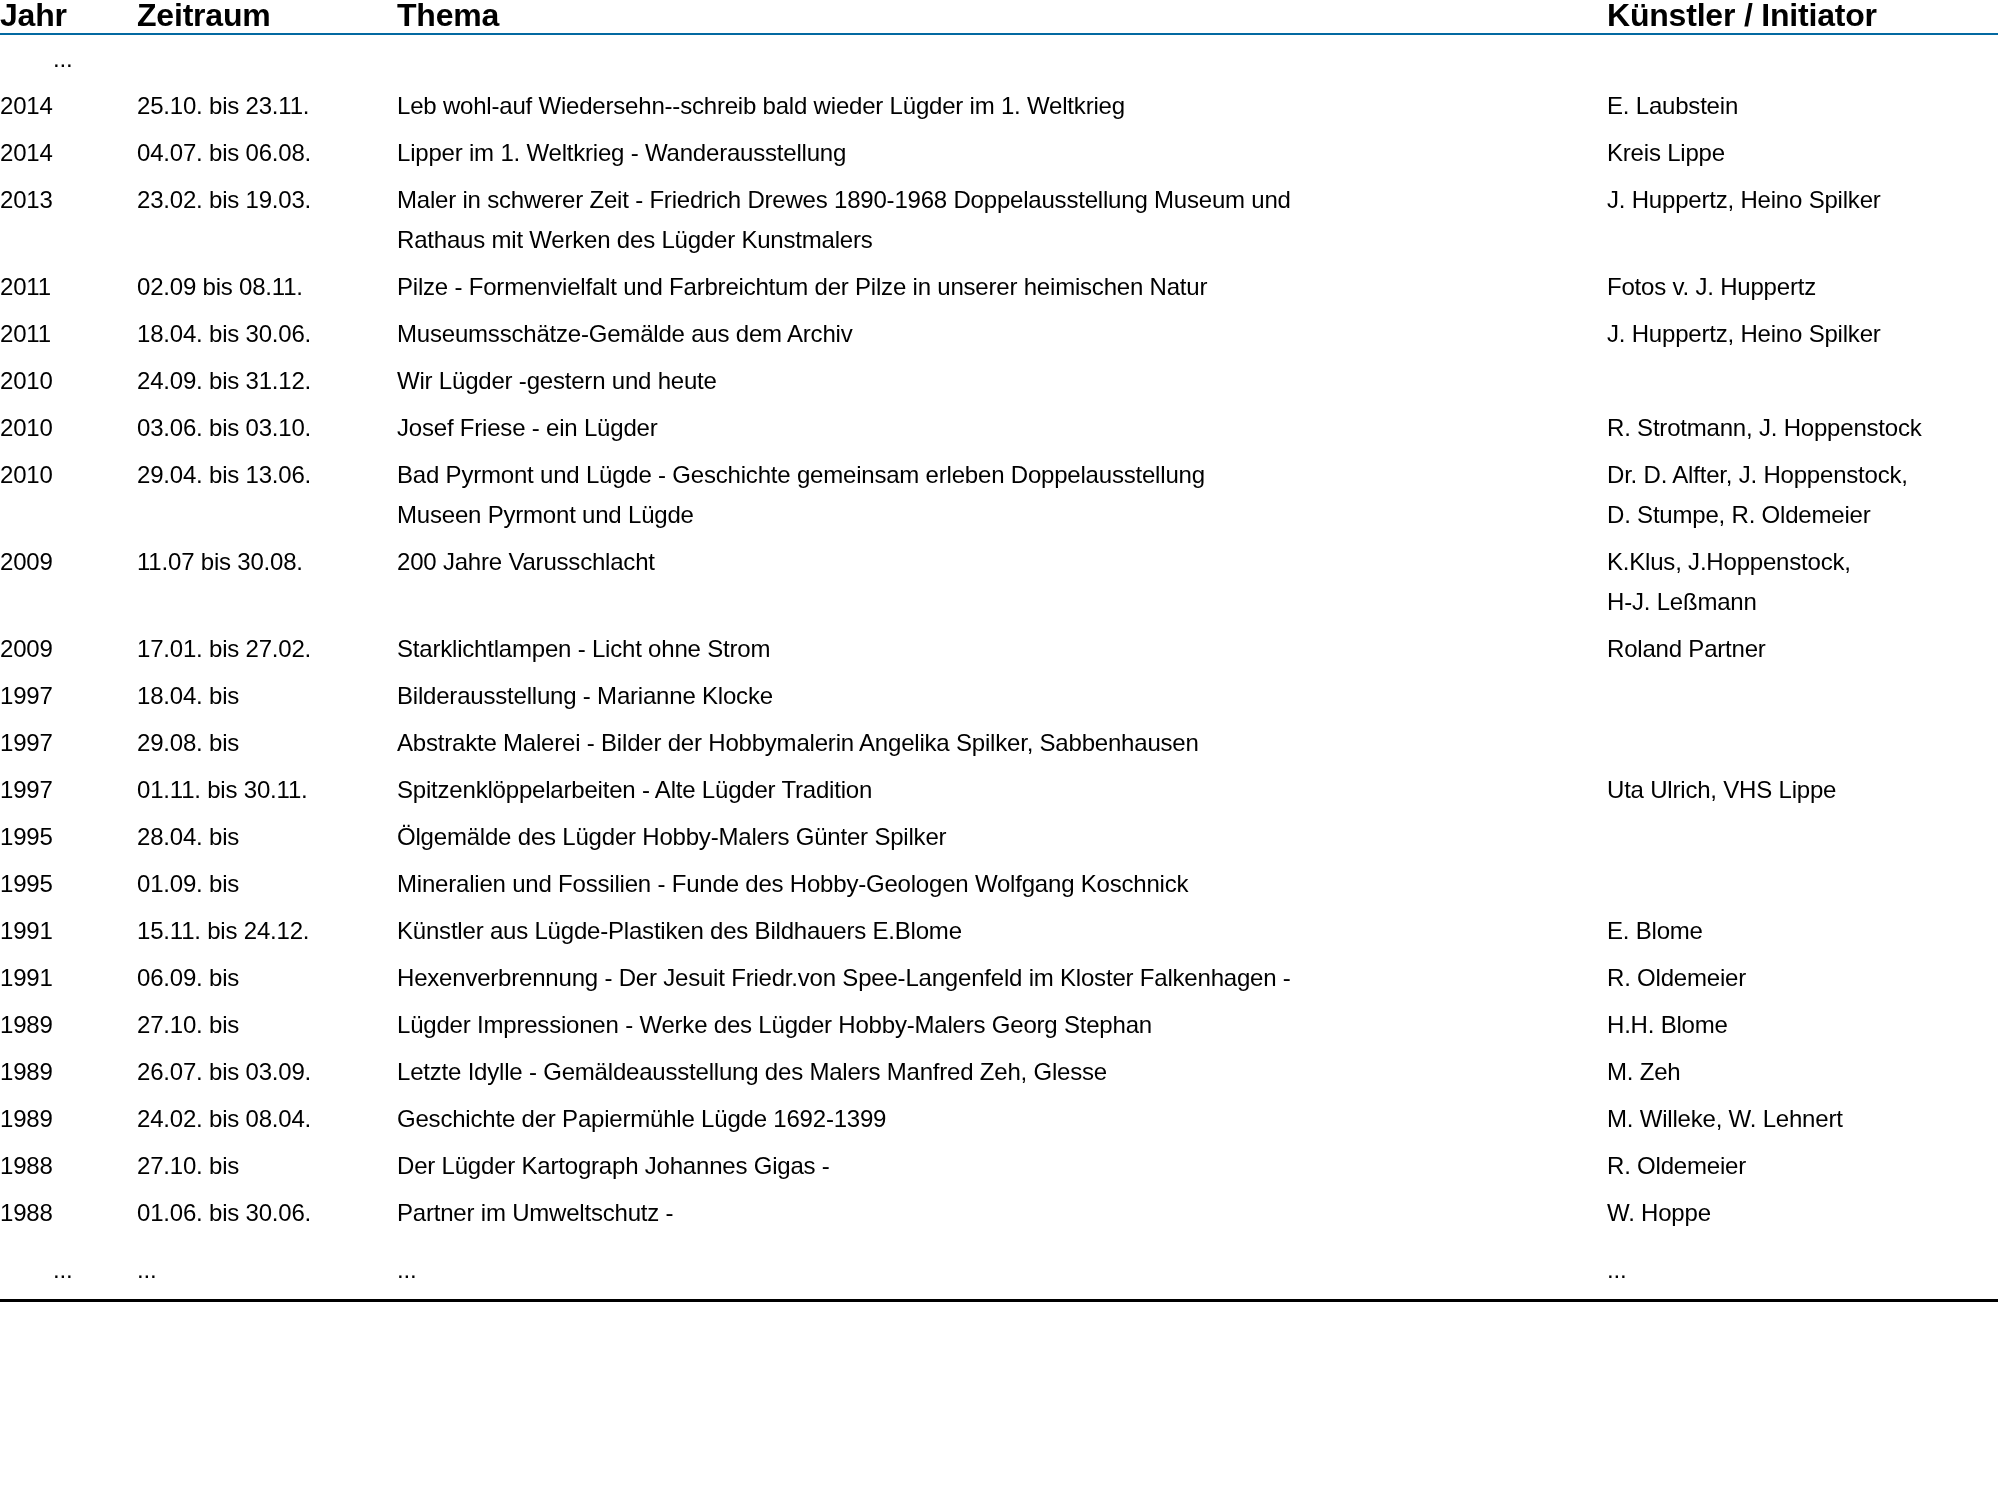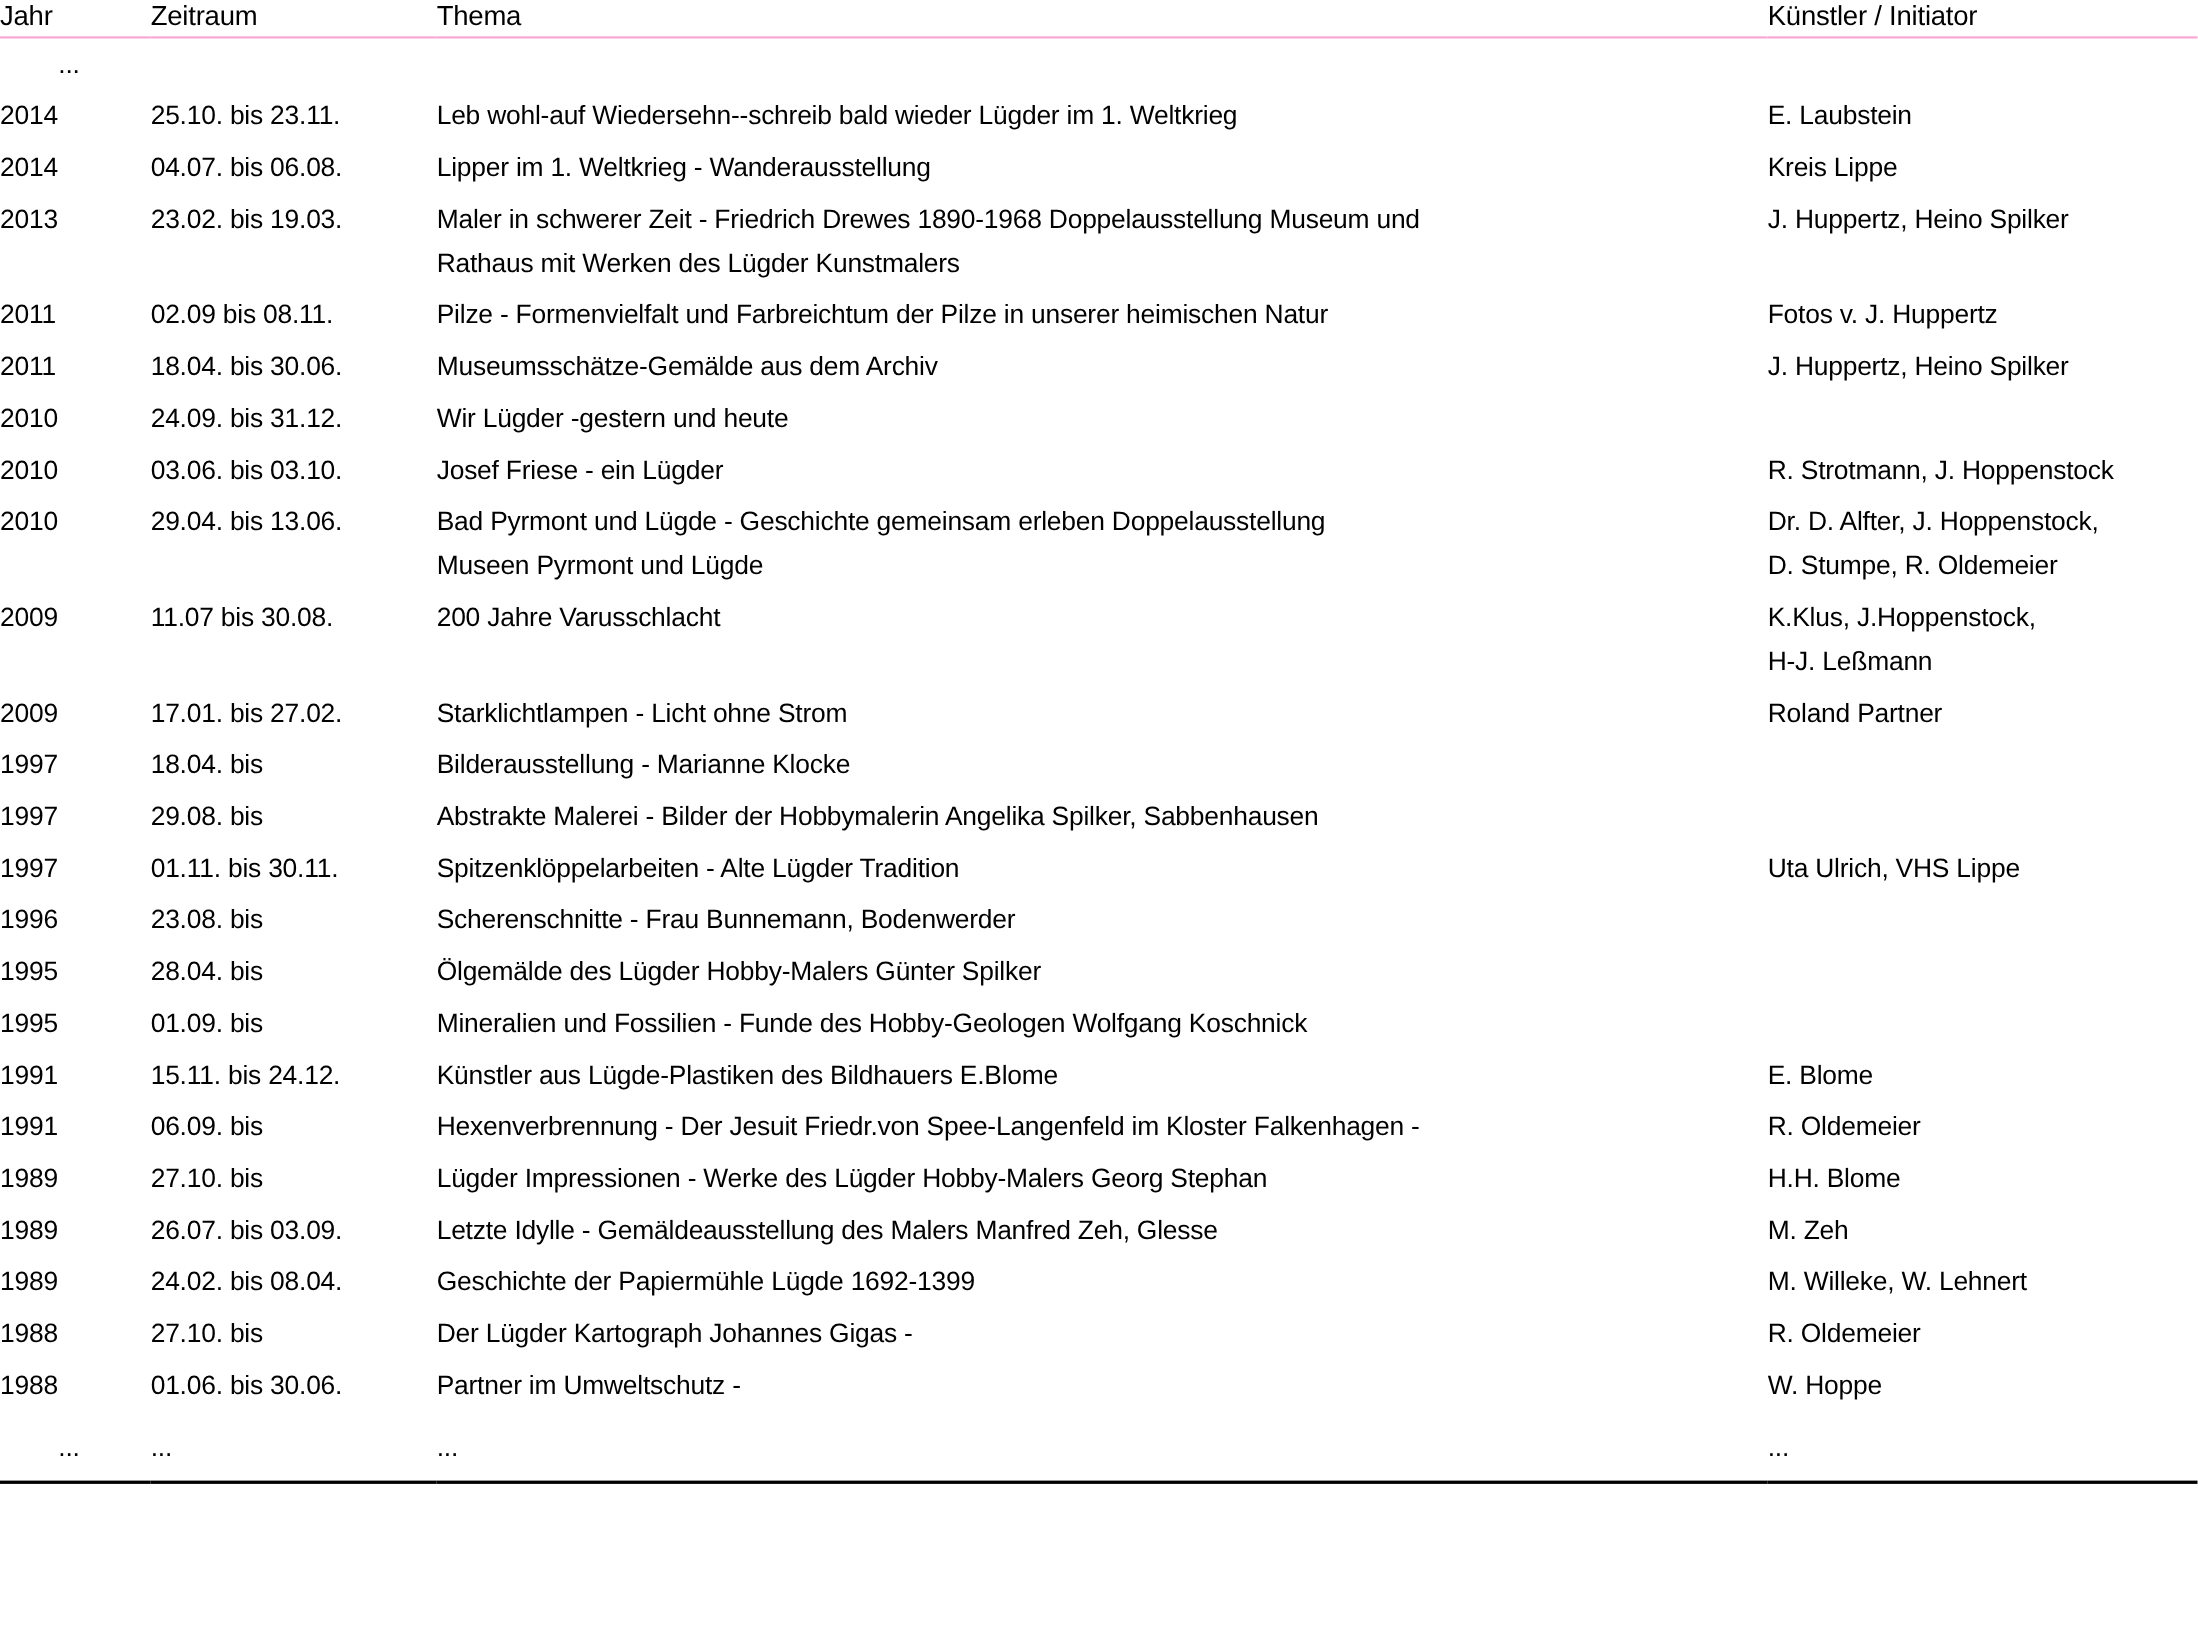--- a/index.html
+++ b/index.html
@@ -25,25 +25,25 @@
   table.exh th, table.exh td {
     text-align: left;
     vertical-align: top;
     font-size: 24px;
     letter-spacing: -0.2px;
     white-space: pre-line;
     padding: 3.5px 10px 3.5px 0;
     line-height: 40px;
   }
   table.exh thead th {
-    font-weight: 400;
-    font-size: 25px;
+    font-weight: 700;
+    font-size: 32px;
     line-height: 31px;
     padding: 0 10px 2px 0;
-    border-bottom: 2px solid #f9a8d4;
+    border-bottom: 2px solid #0369a1;
   }
   
   th.c-jahr, td.c-jahr { padding-left: 33px; }
   td.c-jahr.indent { padding-left: 53px; }
   
   table.exh { border-bottom: 3px solid #000000; }
   tr.gap-top td { padding-top: 14px; padding-bottom: 9px; }
 </style>
 </head>
 <body>
@@ -147,26 +147,20 @@
           <td class="c-thema">Abstrakte Malerei - Bilder der Hobbymalerin Angelika Spilker, Sabbenhausen</td>
           <td class="c-kuenstler"></td>
         </tr>
         <tr>
           <td class="c-jahr">1997</td>
           <td class="c-zeitraum">01.11. bis 30.11.</td>
           <td class="c-thema">Spitzenklöppelarbeiten - Alte Lügder Tradition</td>
           <td class="c-kuenstler">Uta Ulrich, VHS Lippe</td>
         </tr>
         <tr>
-          <td class="c-jahr">1996</td>
-          <td class="c-zeitraum">23.08. bis</td>
-          <td class="c-thema">Scherenschnitte - Frau Bunnemann, Bodenwerder</td>
-          <td class="c-kuenstler"></td>
-        </tr>
-        <tr>
           <td class="c-jahr">1995</td>
           <td class="c-zeitraum">28.04. bis</td>
           <td class="c-thema">Ölgemälde des Lügder Hobby-Malers Günter Spilker</td>
           <td class="c-kuenstler"></td>
         </tr>
         <tr>
           <td class="c-jahr">1995</td>
           <td class="c-zeitraum">01.09. bis</td>
           <td class="c-thema">Mineralien und Fossilien - Funde des Hobby-Geologen Wolfgang Koschnick</td>
           <td class="c-kuenstler"></td>

